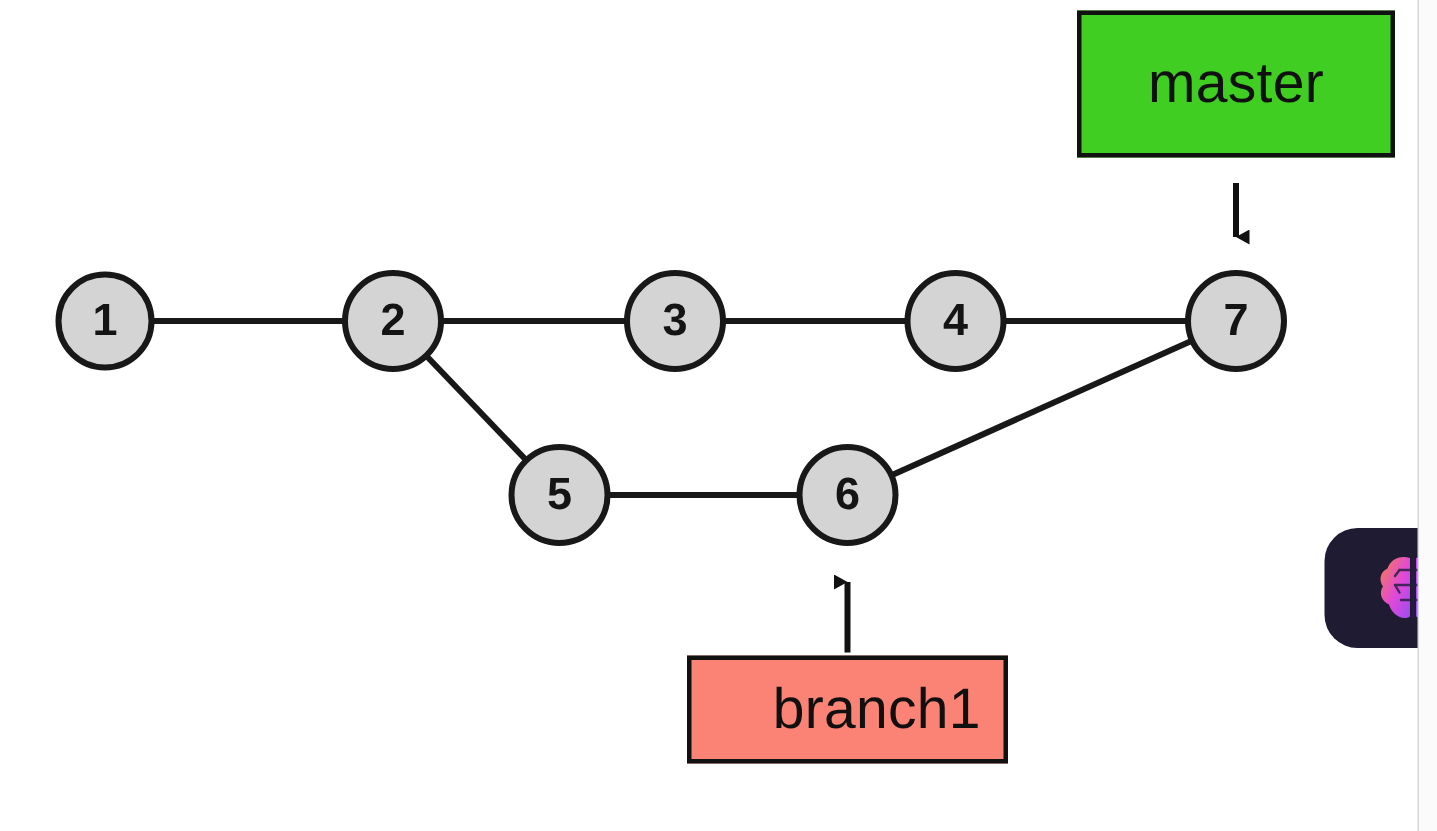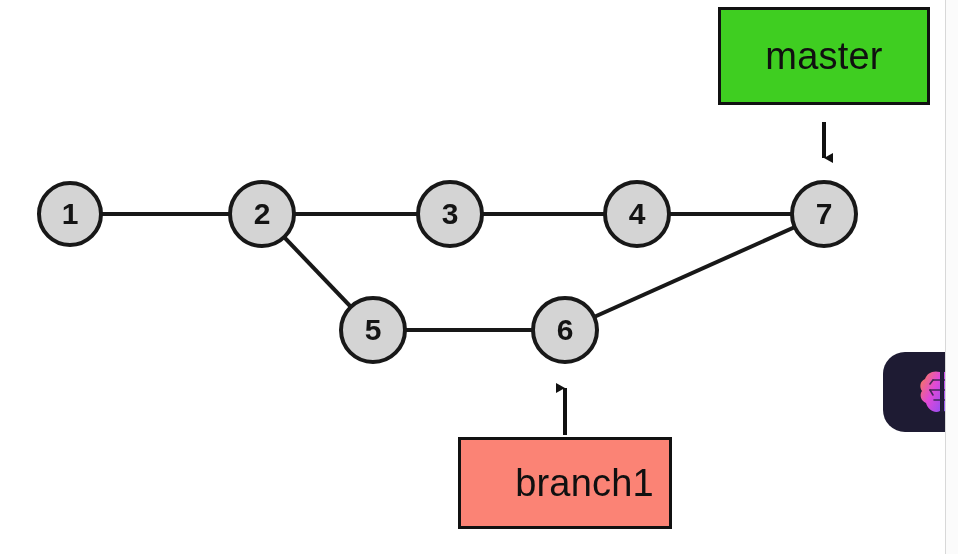--- a/index.html
+++ b/index.html
@@ -65,21 +65,21 @@
     width: 212px;
     height: 98px;
     background: #3fce21;
     font-size: 38px;
     text-align: right;
   }
   #label-branch1 {
     left: 458px;
     top: 437px;
     width: 214px;
-    height: 92px;
+    height: 72px;
     background: #fb8375;
     font-size: 38px;
     padding-left: 39px;
   }
   
   .node-label {
     position: absolute;
     transform: translate(-50%, -50%);
     font-size: 30px;
     font-weight: 700;

